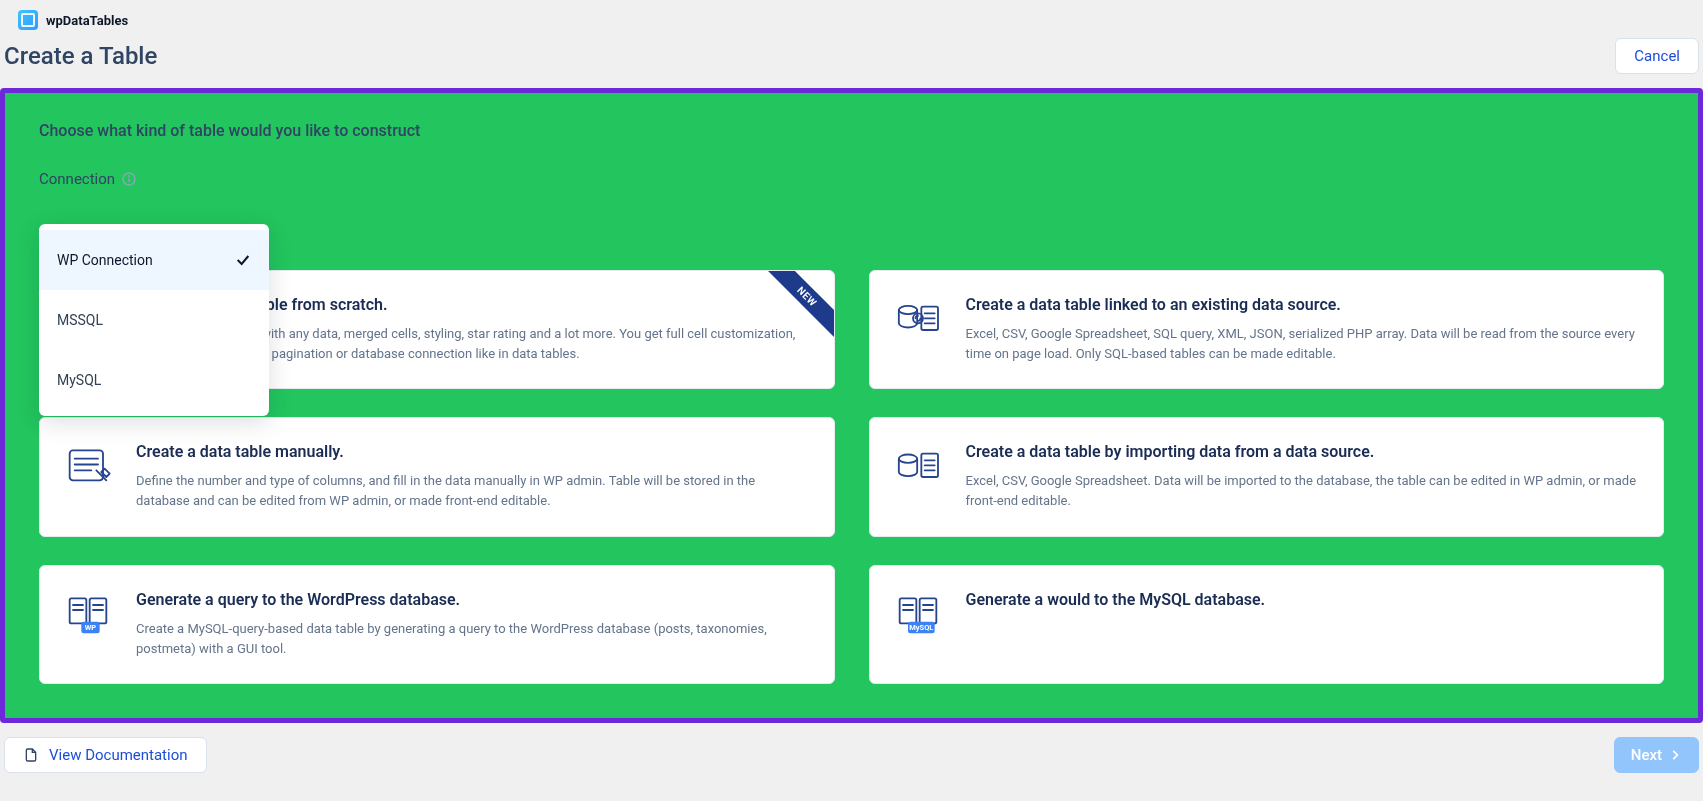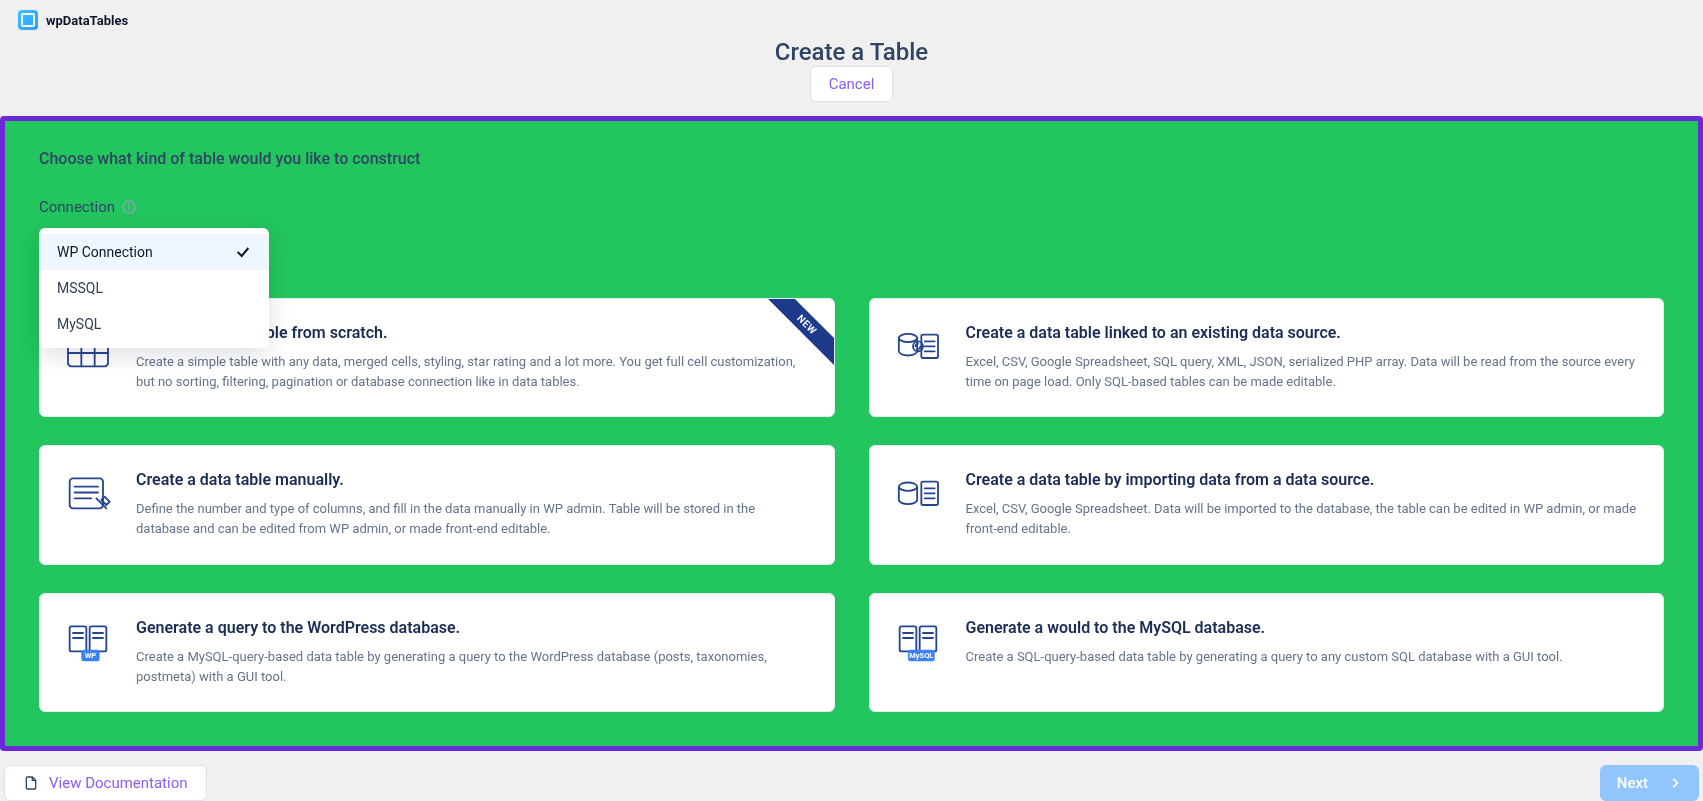--- a/index.html
+++ b/index.html
@@ -5,54 +5,54 @@
     * { margin: 0; padding: 0; box-sizing: border-box; }
     body { font-family: -apple-system, BlinkMacSystemFont, "Segoe UI", Roboto, Helvetica, Arial, sans-serif; background: #f0f0f1; color: #1e293b; font-size: 14px; }
 
     .page { width: 1703px; margin: 0 auto; }
 
     .top-header { display: flex; align-items: center; gap: 8px; padding: 10px 18px 6px; }
     .logo-square { width: 20px; height: 20px; border-radius: 4px; background: linear-gradient(135deg,#3ec4ff 0%,#2f9aff 100%); position: relative; }
     .logo-square::before { content:""; position:absolute; inset:3px; border:2px solid #fff; border-radius:2px; opacity:.9; }
     .brand-name { font-size: 13px; font-weight: 700; color: #0f172a; }
 
-    .header-row { display: flex; align-items: center; justify-content: space-between; padding: 2px 4px 14px; flex-direction: column; }
+    .header-row { display: flex; align-items: center; justify-content: space-between; padding: 2px 4px 14px; }
     .page-title { font-size: 24px; font-weight: 500; color: #304463; }
-    .btn { border: 1px solid #d9e1ec; background: #fff; border-radius: 6px; padding: 8px 18px; font-size: 15px; color: #8b5cf6; cursor: pointer; font-family: inherit; }
+    .btn { border: 1px solid #d9e1ec; background: #fff; border-radius: 6px; padding: 8px 18px; font-size: 15px; color: #1d4ed8; cursor: pointer; font-family: inherit; }
 
     .card { background: #22c55e; border: 5px solid #6d28d9; border-radius: 4px; }
     .main-card { padding: 28px 34px 34px; position: relative; }
 
     .section-heading { font-size: 16px; font-weight: 500; color: #304463; margin-bottom: 30px; }
 
-    .conn-row { display:flex; align-items:center; gap:6px; margin-bottom: 12px; }
+    .conn-row { display:flex; align-items:center; gap:6px; margin-bottom: 36px; }
     .conn-label { font-size: 15px; color: #304463; }
     .info-icon { width:16px; height:16px; color:#94a3b8; }
 
     .dropdown-anchor { position: relative; }
     .dropdown-panel { position: absolute; top: 0; left: 0; width: 230px; background: #fff; border-radius: 6px; box-shadow: 0 6px 24px rgba(15,23,42,.14); padding: 6px 0; z-index: 40; }
-    .dropdown-item { display:flex; align-items:center; justify-content:space-between; padding: 10px 18px; font-size: 14px; color:#334155; cursor:pointer; }
+    .dropdown-item { display:flex; align-items:center; justify-content:space-between; padding: 22px 18px; font-size: 14px; color:#334155; cursor:pointer; }
     .dropdown-item.selected { background:#eef6ff; color:#0f172a; }
     .check { width:16px; height:16px; color:#0f172a; visibility:hidden; }
     .dropdown-item.selected .check { visibility:visible; }
 
     .options-grid { display: grid; grid-template-columns: 1fr 1fr; gap: 28px 34px; margin-top: 82px; }
     .option-card { border:1px solid #e6ebf1; border-radius:6px; padding: 24px 22px; display:flex; gap:22px; position:relative; overflow:hidden; cursor:pointer; background:#fff; }
     .option-icon { flex:0 0 52px; display:flex; align-items:flex-start; justify-content:center; }
     .option-icon svg { width:50px; height:50px; }
     .option-text h3 { font-size: 16px; font-weight: 600; color:#1b2d54; margin-bottom: 10px; }
     .option-text p { font-size: 13px; line-height: 1.55; color:#64748b; }
 
     .new-ribbon { position:absolute; top:0; right:0; width:78px; height:78px; overflow:hidden; }
     .new-ribbon .rb { position:absolute; width:110px; text-align:center; background:#1e3a8a; color:#fff; font-size:10px; font-weight:600; letter-spacing:.5px; padding:4px 0; top:16px; right:-28px; transform:rotate(45deg); }
 
     .footer-row { display:flex; align-items:center; justify-content:space-between; padding: 14px 4px 14px; }
     .btn-icon { display:flex; align-items:center; gap:10px; }
     .btn-icon svg { width:16px; height:16px; }
-    .btn-next { background:#93c5fd; border-color:#93c5fd; color:#fff; display:flex; align-items:center; gap:20px; padding:8px 16px; font-weight:500; cursor:default; }
+    .btn-next { background:#93c5fd; border-color:#93c5fd; color:#fff; display:flex; align-items:center; gap:6px; padding:8px 16px; font-weight:500; cursor:default; }
     .btn-next svg { width:14px; height:14px; }
 
     
     .stroked { fill:none; stroke:#26458f; stroke-width:2.2; stroke-linejoin:round; stroke-linecap:round; }
     .fill-badge { fill:#3b82f6; stroke:none; }
     .badge-text { fill:#fff; font-size:9px; font-weight:700; font-family:inherit; }
   </style>
 </head>
 <body>
 
@@ -206,21 +206,20 @@
             <line x1="12" y1="18" x2="24" y2="18" class="stroked"></line>
             <line x1="12" y1="24" x2="24" y2="24" class="stroked"></line>
             <line x1="36" y1="18" x2="48" y2="18" class="stroked"></line>
             <line x1="36" y1="24" x2="48" y2="24" class="stroked"></line>
             <rect x="18" y="38" width="32" height="14" rx="3" class="fill-badge"></rect>
             <text x="34" y="48" text-anchor="middle" class="badge-text">MySQL</text>
           </svg>
         </div>
         <div class="option-text">
           <h3>Generate a would to the MySQL database.</h3>
-          <p>Create a SQL-query-based data table by generating a query to any custom SQL database with a GUI tool.</p>
         </div>
       </div>
 
     </div>
   </div>
 
   <div class="footer-row">
     <button class="btn btn-icon">
       <svg viewBox="0 0 24 24" fill="none" stroke="#304463" stroke-width="2">
         <path d="M14 3 H7 a2 2 0 0 0 -2 2 v14 a2 2 0 0 0 2 2 h10 a2 2 0 0 0 2 -2 V8 z"></path>

